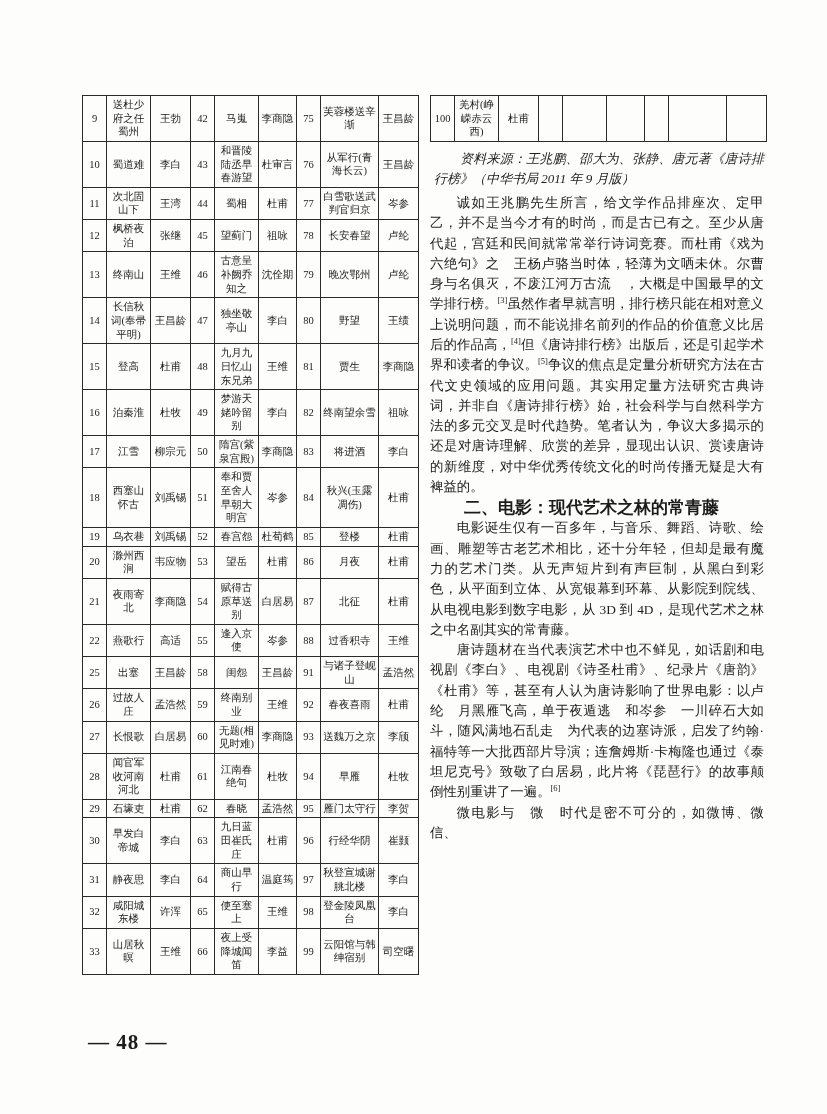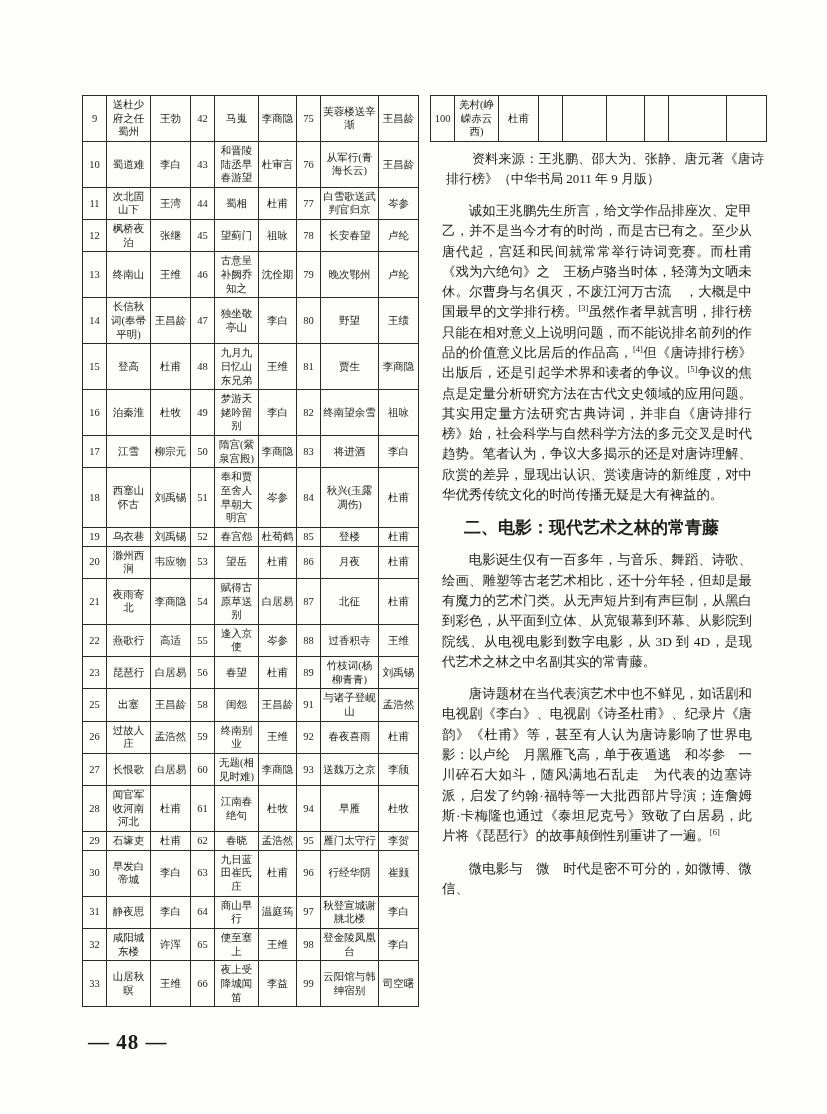--- a/index.html
+++ b/index.html
@@ -33,26 +33,27 @@
   col.c-title-b{width:44px;}
   col.c-auth-b{width:38px;}
   col.c-rank-c{width:24px;}
   col.c-title-c{width:58px;}
   col.c-auth-c{width:40px;}
 
   table.cont{margin-bottom:7px;}
   table.cont td{height:15px;}
 
   .source-note{
-    margin:3px 0 4px 16px;
+    margin:3px 0 4px 4px;
+    font-style:italic;
     font-size:13px;line-height:20px;
     text-indent:2em;text-align:justify;
   }
   .para{
-    margin:12px;
+    margin:0;
     font-size:13.4px;line-height:20.3px;
     text-align:justify;text-indent:2em;
   }
   .heading{
     margin:0;
     font-size:17px;line-height:21px;
     font-weight:bold;text-indent:2em;
     font-family:"Liberation Sans","DejaVu Sans",sans-serif;
   }
   sup{font-size:8.5px;line-height:0;}
@@ -231,31 +232,20 @@
               <td>燕歌行</td>
               <td>高适</td>
               <td>55</td>
               <td>逢入京使</td>
               <td>岑参</td>
               <td>88</td>
               <td>过香积寺</td>
               <td>王维</td>
             </tr>
             <tr>
-              <td>23</td>
-              <td>琵琶行</td>
-              <td>白居易</td>
-              <td>56</td>
-              <td>春望</td>
-              <td>杜甫</td>
-              <td>89</td>
-              <td>竹枝词(杨柳青青)</td>
-              <td>刘禹锡</td>
-            </tr>
-            <tr>
               <td>25</td>
               <td>出塞</td>
               <td>王昌龄</td>
               <td>58</td>
               <td>闺怨</td>
               <td>王昌龄</td>
               <td>91</td>
               <td>与诸子登岘山</td>
               <td>孟浩然</td>
             </tr>

